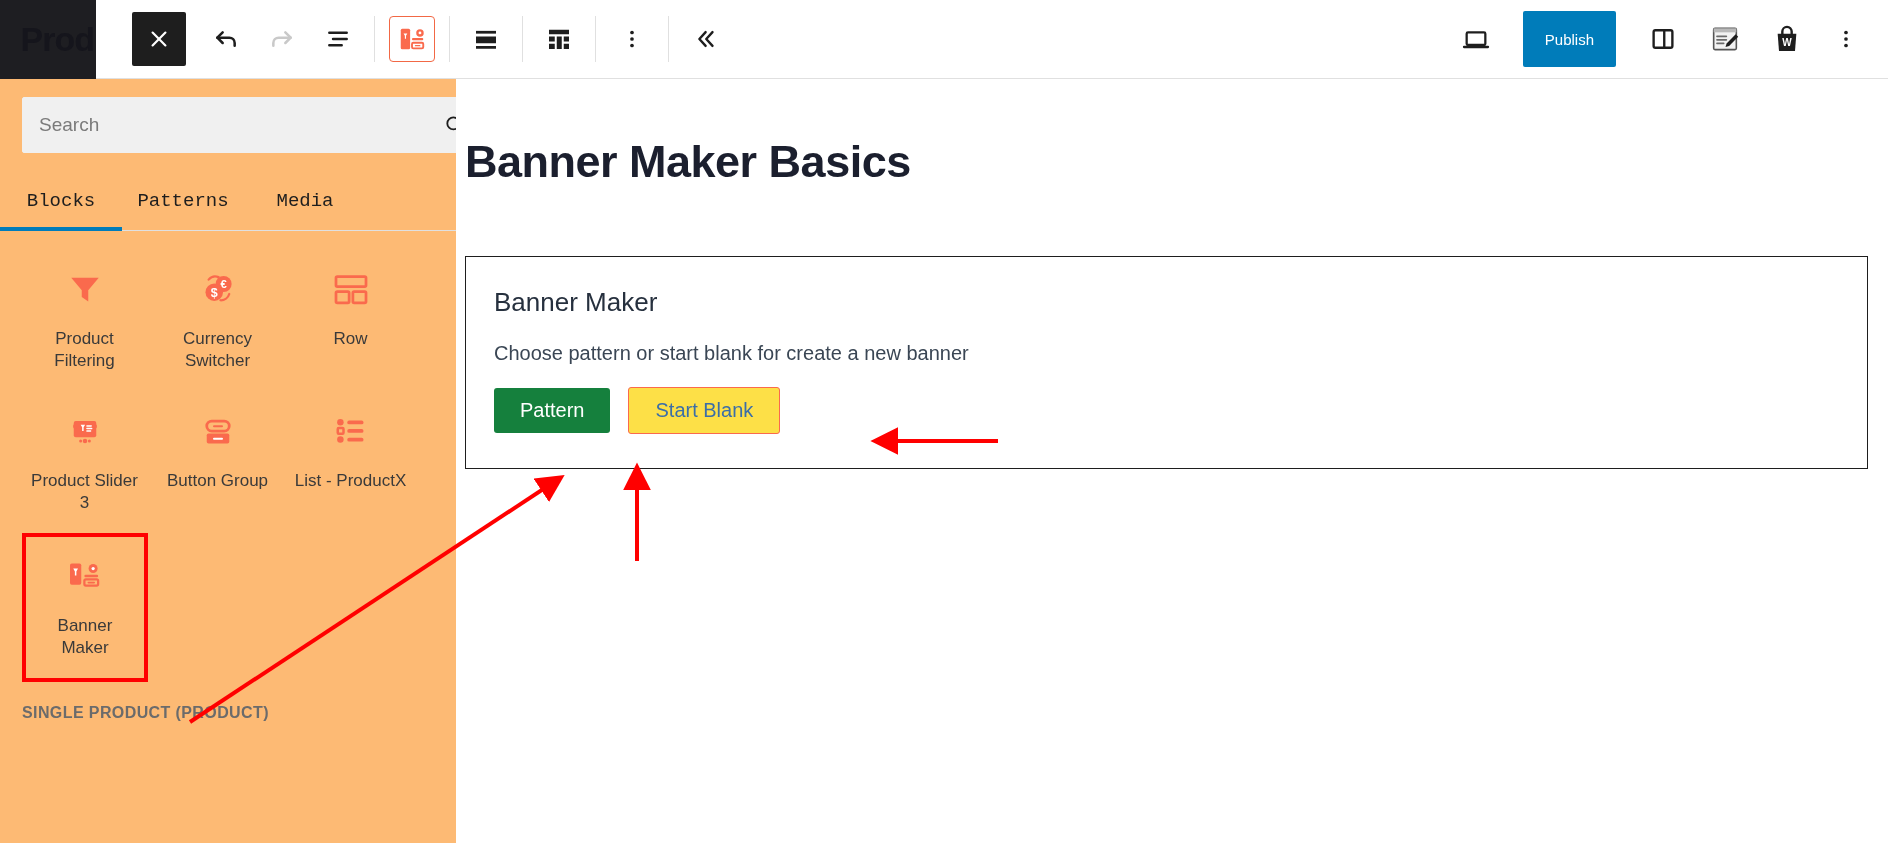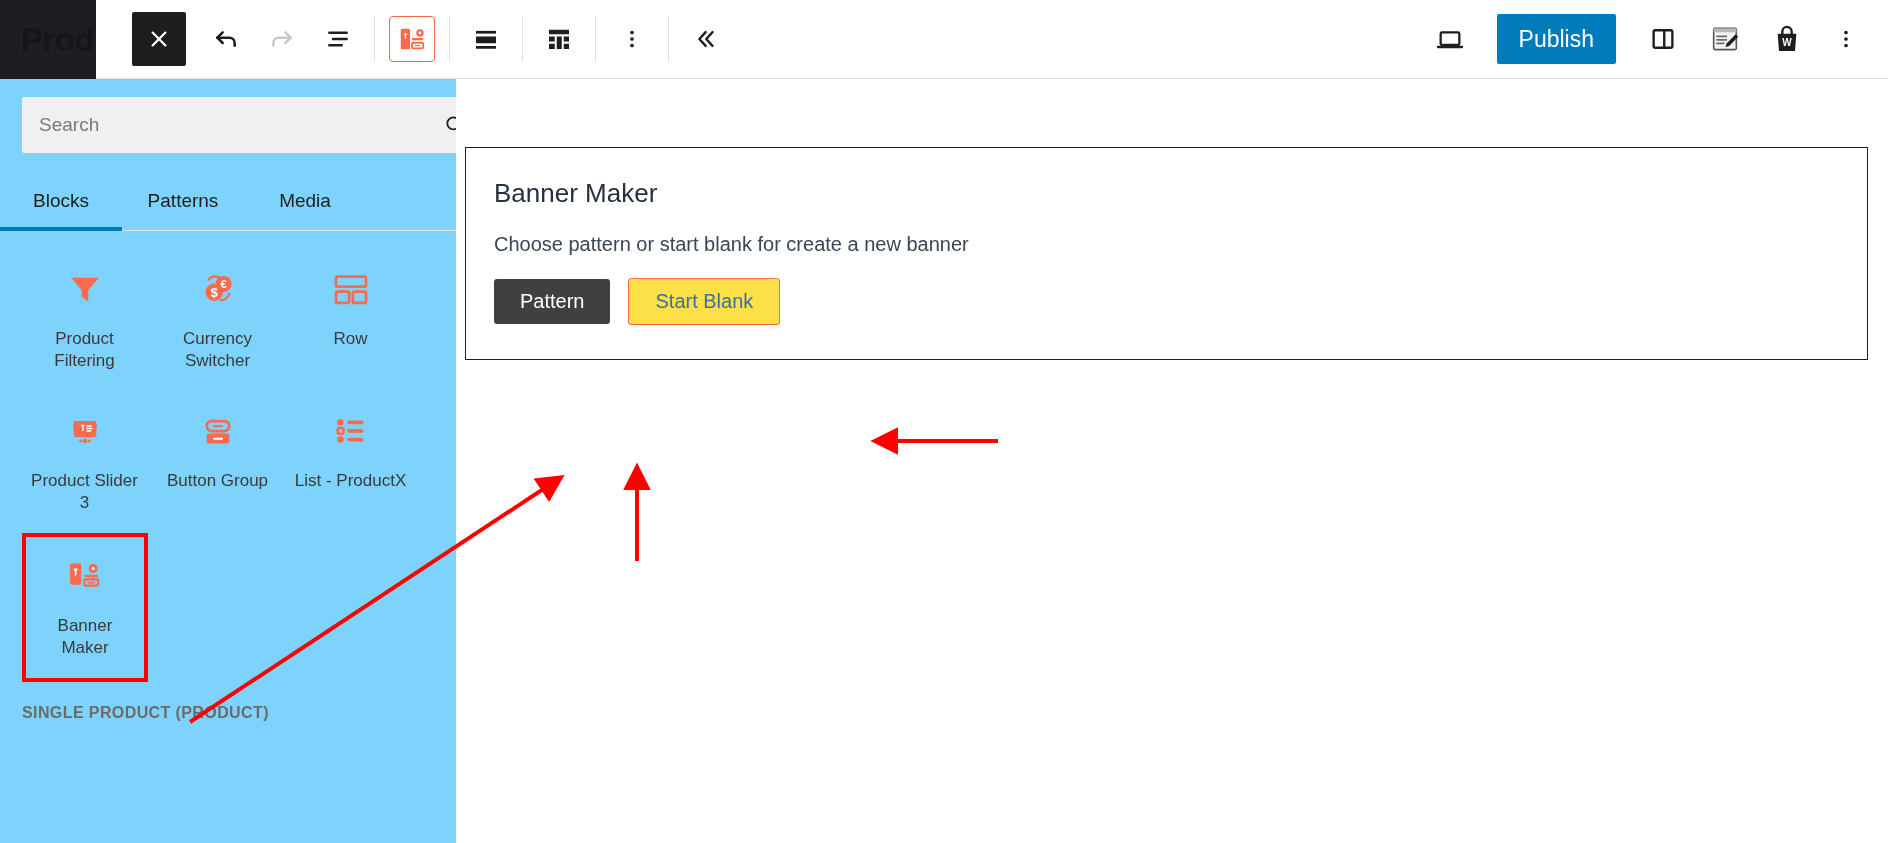--- a/index.html
+++ b/index.html
@@ -55,33 +55,33 @@
   .tb-btn.active-block {
     border: 1.5px solid #f26845; border-radius: 4px;
     width: 46px; height: 46px; margin: 0 6px;
   }
   #topbar-right {
     margin-left: auto; display: flex; align-items: center;
     padding-right: 14px;
   }
   #publish-btn {
     background: #007cba; color: #ffffff;
-    font-size: 23px; height: 50px;
+    font-size: 15px; height: 56px;
     padding: 16px 22px; border: none; border-radius: 2px;
     display: flex; align-items: center; justify-content: center;
     margin: 0 16px; cursor: pointer;
     font-family: "Liberation Sans", sans-serif;
   }
   .tb-btn.big { width: 62px; height: 56px; }
 
   
   #inserter {
     position: absolute; left: 0; top: 79px;
     width: 506px; height: 764px;
-    background: #7dd3fc;
+    background: #fdba74;
     border-right: 1px solid #e0e0e0;
     overflow: hidden;
   }
   #search-row { padding: 18px 22px 0 22px; }
   #search-box {
     position: relative;
     height: 56px; background: #f0f0f0;
     border: 1px solid #f0f0f0; border-radius: 2px;
     display: flex; align-items: center;
   }
@@ -102,21 +102,21 @@
     height: 60px; margin-top: 18px;
     border-bottom: 1px solid #e0e0e0;
     position: relative;
   }
   .tab {
     flex: 0 0 122px;
     display: flex; align-items: center; justify-content: center;
     font-size: 19px; color: #1e1e1e;
     position: relative; cursor: pointer;
     background: transparent; border: none;
-    font-family: Liberation Sans, sans-serif;
+    font-family: Liberation Mono, monospace;
   }
   .tab.selected::after {
     content: ""; position: absolute; left: 0; right: 0; bottom: -1px;
     height: 4px; background: #007cba;
   }
   #tabs-row .spacer { flex: 1; }
   #code-toggle {
     width: 66px; display: flex; align-items: center; justify-content: center;
     color: #1e1e1e;
   }
@@ -200,21 +200,21 @@
     font-size: 26px; color: #26303e; margin-bottom: 24px;
     font-family: "Liberation Sans", sans-serif;
   }
   #bm-desc {
     font-size: 20px; color: #3a4654; margin-bottom: 22px;
     font-family: "Liberation Sans", sans-serif;
     margin-top: 11px;
   }
   #bm-actions { display: flex; align-items: center; gap: 18px; }
   #btn-pattern {
-    background: #404040; color: #ffffff;
+    background: #15803d; color: #ffffff;
     font-size: 20px; border: none; border-radius: 3px;
     padding: 11px 26px; cursor: pointer;
     font-family: "Liberation Sans", sans-serif;
   }
   #btn-start-blank {
     background: #fde047; color: #3b6ea8;
     font-size: 20px; border: 1px solid #fa6a4d; border-radius: 3px;
     padding: 11px 26px; cursor: pointer;
     font-family: "Liberation Sans", sans-serif;
   }
@@ -495,20 +495,21 @@
             <path d="M5 2 L9 8 H1 Z" fill="#555"></path>
           </svg>
       </div>
       <div id="sb-thumb"></div>
 
     </div>
   </div>
 </div>
 
 <div id="canvas">
+  <h1 id="post-title">Banner Maker Basics</h1>
 
   <div id="banner-block">
     <div id="bm-title">Banner Maker</div>
     <div id="bm-desc">Choose pattern or start blank for create a new banner</div>
     <div id="bm-actions">
       <button id="btn-pattern">Pattern</button>
       <button id="btn-start-blank">Start Blank</button>
     </div>
   </div>
 </div>

